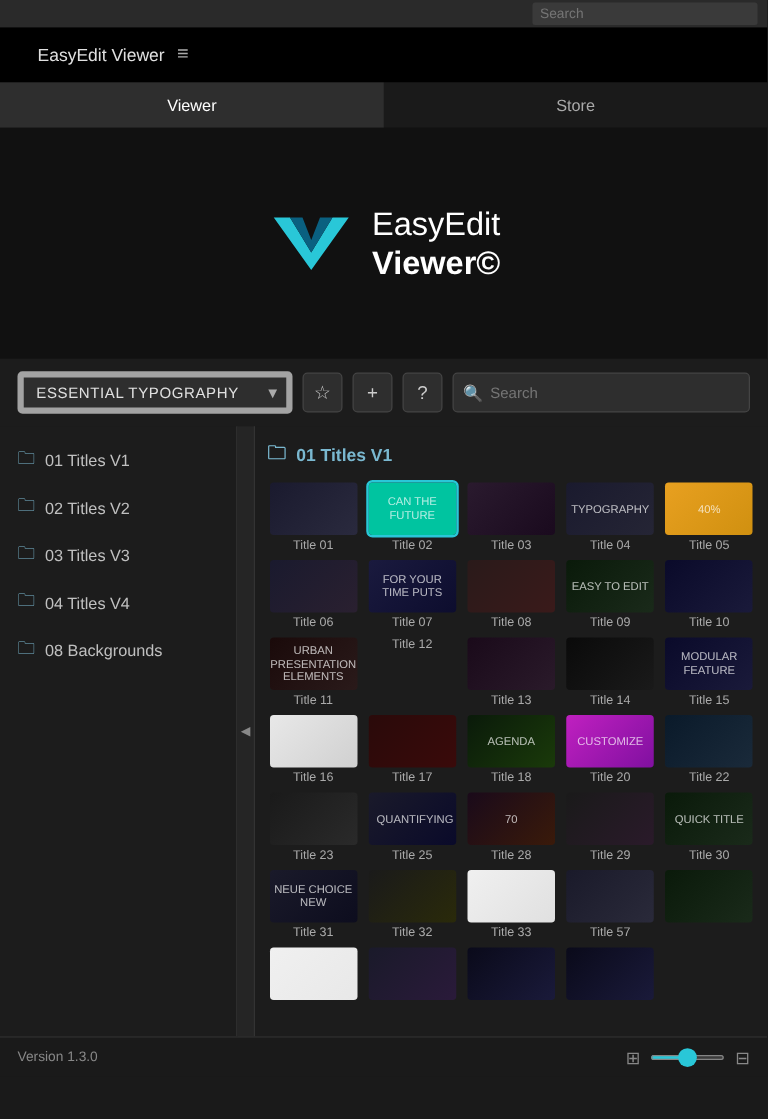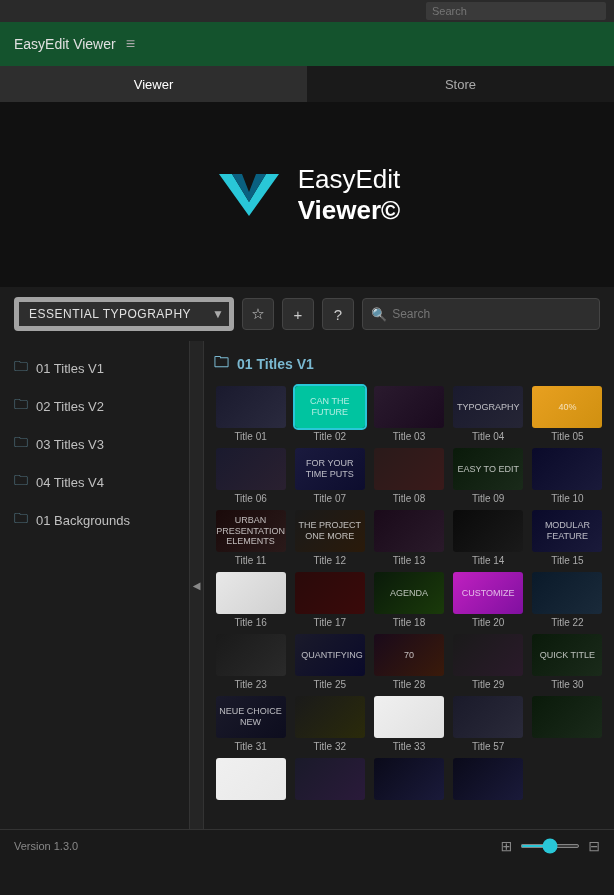--- a/index.html
+++ b/index.html
@@ -28,24 +28,24 @@
       border: none;
       border-radius: 2px;
       color: #ccc;
       font-size: 11px;
       padding: 0 6px;
     }
 
     
     #title-bar {
       height: 44px;
-      background: #14532d;
-      display: flex;
-      align-items: center;
-      padding: 0 14px;
+      background: #000000;
+      display: flex;
+      align-items: center;
+      padding: 0 30px;
       gap: 10px;
     }
     #app-title {
       font-size: 14px;
       color: #e0e0e0;
       font-weight: 400;
     }
     #menu-icon {
       font-size: 16px;
       color: #aaa;
@@ -415,21 +415,21 @@
     <div class="sidebar-item">
       <span class="folder-icon">🗀</span>
       <span>03 Titles V3</span>
     </div>
     <div class="sidebar-item">
       <span class="folder-icon">🗀</span>
       <span>04 Titles V4</span>
     </div>
     <div class="sidebar-item">
       <span class="folder-icon">🗀</span>
-      <span>01 Backgrounds</span>
+      <span>08 Backgrounds</span>
     </div>
   </div>
 
   <div id="collapse-handle">◀</div>
 
   <div id="content">
     <div id="content-header">
       <span id="content-folder-icon">🗀</span>
       <span>01 Titles V1</span>
     </div>
@@ -487,24 +487,20 @@
           <div class="thumb-label">Title 10</div>
         </div>
         <div class="thumb-item">
           <div class="thumb-img t11">
             <div class="thumb-text">URBAN PRESENTATION
 ELEMENTS</div>
           </div>
           <div class="thumb-label">Title 11</div>
         </div>
         <div class="thumb-item">
-          <div class="thumb-img t12">
-            <div class="thumb-text">THE PROJECT
-ONE MORE</div>
-          </div>
           <div class="thumb-label">Title 12</div>
         </div>
         <div class="thumb-item">
           <div class="thumb-img t13"></div>
           <div class="thumb-label">Title 13</div>
         </div>
         <div class="thumb-item">
           <div class="thumb-img t14"></div>
           <div class="thumb-label">Title 14</div>
         </div>

